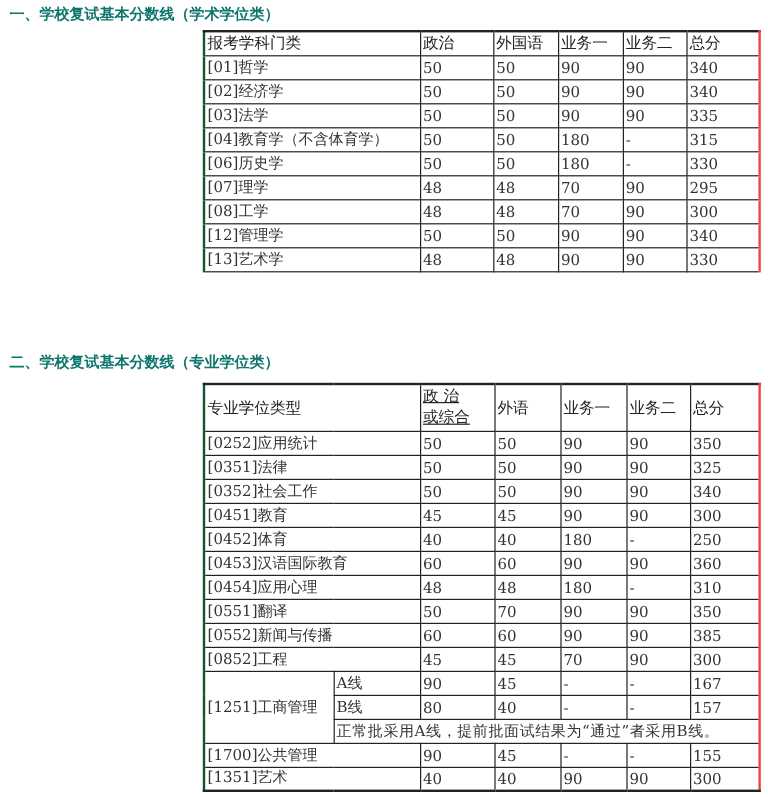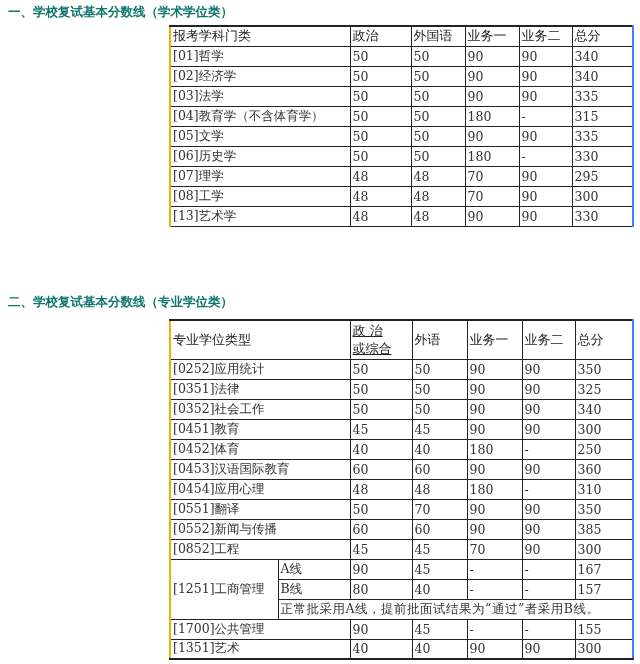--- a/index.html
+++ b/index.html
@@ -12,22 +12,22 @@
   table { position:absolute; border-collapse:collapse; table-layout:fixed; }
   td { border:1px solid #222; padding:0 0 0 2px; font-size:12.5px; color:#333;
        white-space:nowrap; overflow:hidden; vertical-align:middle; }
   #t1 { left:169px; top:25px; width:463px; }
   #t1 tr { height:20px; }
   #t2 { left:169px; top:319px; width:463px; }
   #t2 tr { height:20px; }
   #t2 tr.hdr { height:39px; }
   .hdr td { font-size:13px; color:#222; }
   .t2hdr-pol { line-height:18px; white-space:normal;text-decoration:underline; }
-  .outer-left { border-left:2px solid #eab308; }
-  .outer-right { border-right:2px solid #3b82f6; }
+  .outer-left { border-left:2px solid #14532d; }
+  .outer-right { border-right:2px solid #ef4444; }
   .outer-top td { border-top:2px solid #222; }
   .outer-bot td { border-bottom:2px solid #222; }
   .note { font-size:12.5px; letter-spacing:0.5px;margin-left:38px; }
 </style>
 </head>
 <body>
 
 <div id="h1" class="heading">一、学校复试基本分数线（学术学位类）</div>
 
 <table id="t1">
@@ -74,28 +74,20 @@
       </tr>
       <tr>
         <td class="outer-left">[04]教育学（不含体育学）</td>
         <td>50</td>
         <td>50</td>
         <td>180</td>
         <td>-</td>
         <td class="outer-right">315</td>
       </tr>
       <tr>
-        <td class="outer-left">[05]文学</td>
-        <td>50</td>
-        <td>50</td>
-        <td>90</td>
-        <td>90</td>
-        <td class="outer-right">335</td>
-      </tr>
-      <tr>
         <td class="outer-left">[06]历史学</td>
         <td>50</td>
         <td>50</td>
         <td>180</td>
         <td>-</td>
         <td class="outer-right">330</td>
       </tr>
       <tr>
         <td class="outer-left">[07]理学</td>
         <td>48</td>
@@ -104,20 +96,28 @@
         <td>90</td>
         <td class="outer-right">295</td>
       </tr>
       <tr>
         <td class="outer-left">[08]工学</td>
         <td>48</td>
         <td>48</td>
         <td>70</td>
         <td>90</td>
         <td class="outer-right">300</td>
+      </tr>
+      <tr>
+        <td class="outer-left">[12]管理学</td>
+        <td>50</td>
+        <td>50</td>
+        <td>90</td>
+        <td>90</td>
+        <td class="outer-right">340</td>
       </tr>
       <tr>
         <td class="outer-left">[13]艺术学</td>
         <td>48</td>
         <td>48</td>
         <td>90</td>
         <td>90</td>
         <td class="outer-right">330</td>
       </tr>
     </tbody>

